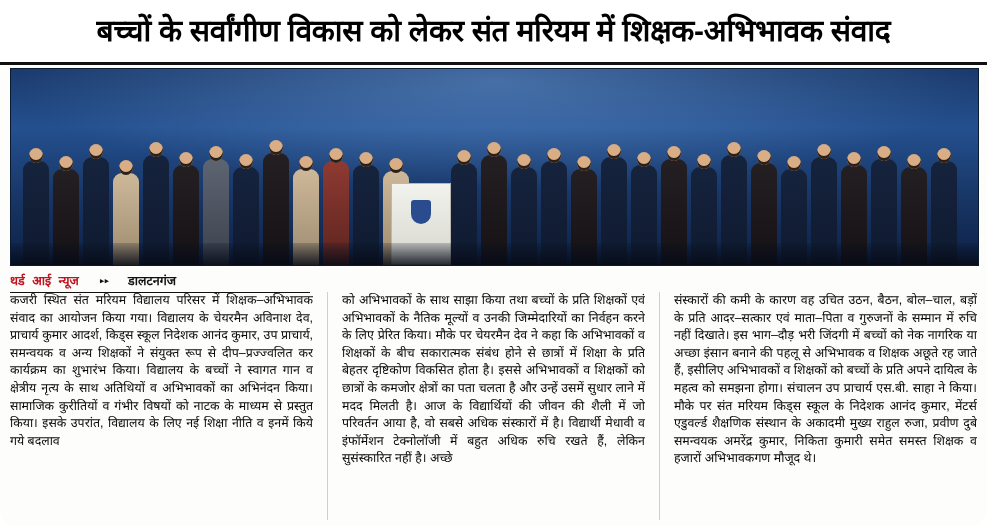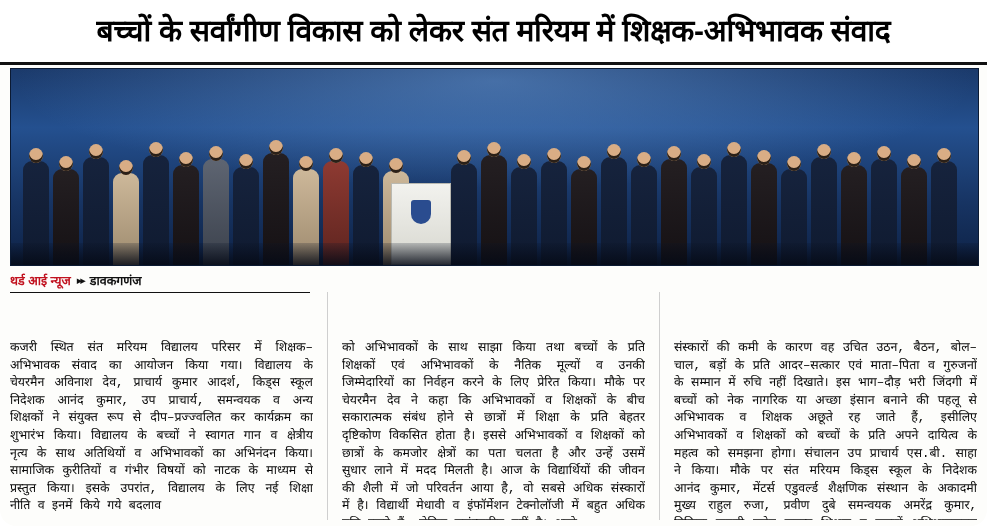--- a/index.html
+++ b/index.html
@@ -156,23 +156,24 @@
   }
 
   
   .byline {
     position: absolute;
     left: 10px;
     top: 272px;
     width: 300px;
     display: flex;
     align-items: center;
-    gap: 6px;
+    gap: 20px;
     border-bottom: 1.5px solid #111;
     padding-bottom: 3px;
+    font-family: Liberation Mono, monospace;
   }
   .byline .brand {
     font-size: 12.5px;
     font-weight: bold;
     color: #c1121f;
     white-space: nowrap;
   }
   .byline .arrows {
     font-size: 11px;
     color: #111;
@@ -194,23 +195,22 @@
     height: 228px;
     display: flex;
     gap: 14px;
   }
   .col {
     width: 313px;
     font-size: 12.4px;
     line-height: 17.6px;
     color: #0a0a0a;
     text-align: justify;
-    font-family: Liberation Mono, monospace;
+    font-family: Liberation Sans, sans-serif;
     overflow: hidden;
-    margin-top: 48px;
   }
   .col p { margin: 0; }
   .col-sep {
     width: 1px;
     background: #cfcfcf;
   }
 </style>
 </head>
 <body>
 
@@ -319,21 +319,21 @@
           <div class="crest"></div>
         </div>
       <div class="floor"></div>
     </div>
 
   </div>
 
   <div class="byline">
     <span class="brand">थर्ड आई न्यूज</span>
     <span class="arrows">▸▸</span>
-    <span class="place">डावकगणंज</span>
+    <span class="place">डालटनगंज</span>
   </div>
 
   <div class="columns">
     <div class="col">
       <p>कजरी स्थित संत मरियम विद्यालय परिसर में शिक्षक–अभिभावक संवाद का आयोजन किया गया। विद्यालय के चेयरमैन अविनाश देव, प्राचार्य कुमार आदर्श, किड्स स्कूल निदेशक आनंद कुमार, उप प्राचार्य, समन्वयक व अन्य शिक्षकों ने संयुक्त रूप से दीप–प्रज्ज्वलित कर कार्यक्रम का शुभारंभ किया। विद्यालय के बच्चों ने स्वागत गान व क्षेत्रीय नृत्य के साथ अतिथियों व अभिभावकों का अभिनंदन किया। सामाजिक कुरीतियों व गंभीर विषयों को नाटक के माध्यम से प्रस्तुत किया। इसके उपरांत, विद्यालय के लिए नई शिक्षा नीति व इनमें किये गये बदलाव</p>
     </div>
     <div class="col-sep"></div>
     <div class="col">
       <p>को अभिभावकों के साथ साझा किया तथा बच्चों के प्रति शिक्षकों एवं अभिभावकों के नैतिक मूल्यों व उनकी जिम्मेदारियों का निर्वहन करने के लिए प्रेरित किया। मौके पर चेयरमैन देव ने कहा कि अभिभावकों व शिक्षकों के बीच सकारात्मक संबंध होने से छात्रों में शिक्षा के प्रति बेहतर दृष्टिकोण विकसित होता है। इससे अभिभावकों व शिक्षकों को छात्रों के कमजोर क्षेत्रों का पता चलता है और उन्हें उसमें सुधार लाने में मदद मिलती है। आज के विद्यार्थियों की जीवन की शैली में जो परिवर्तन आया है, वो सबसे अधिक संस्कारों में है। विद्यार्थी मेधावी व इंफॉर्मेशन टेक्नोलॉजी में बहुत अधिक रुचि रखते हैं, लेकिन सुसंस्कारित नहीं है। अच्छे</p>
     </div>

